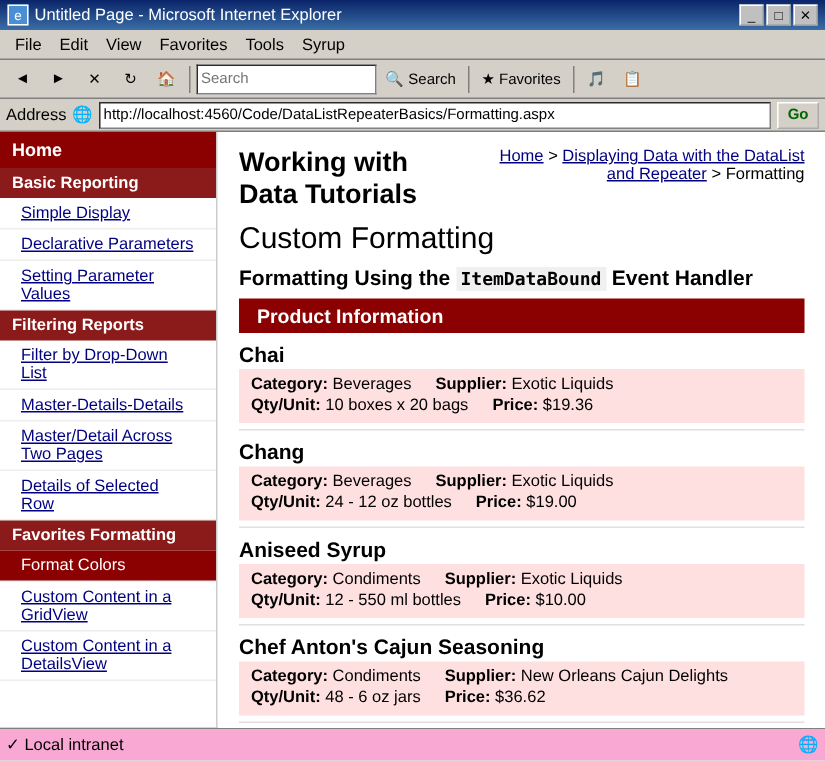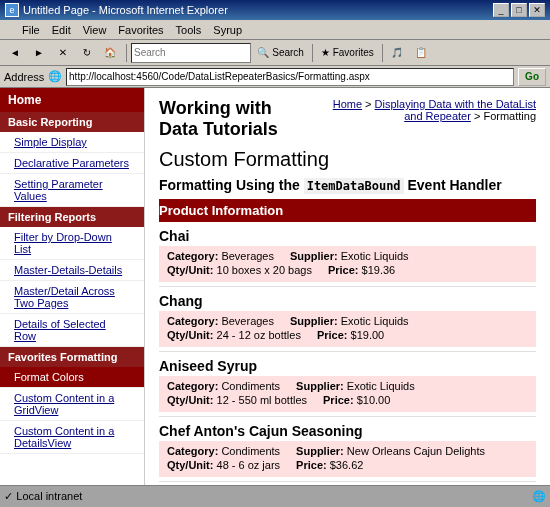--- a/index.html
+++ b/index.html
@@ -21,21 +21,21 @@
     .window-titlebar-buttons { display: flex; gap: 2px; }
     .titlebar-btn { width: 16px; height: 14px; background: #c0c0c0; border: 1px outset #fff; font-size: 9px; text-align: center; line-height: 13px; color: #000; cursor: pointer; }
 
     
     .menubar {
       background: #d4d0c8;
       border-bottom: 1px solid #808080;
       display: flex;
       align-items: center;
       height: 20px;
-      padding: 0 16px;
+      padding: 0 4px;
       font-size: 11px;
     }
     .menubar-item { padding: 2px 6px; cursor: pointer; }
 
     
     .toolbar {
       background: #d4d0c8;
       border-bottom: 1px solid #808080;
       display: flex;
       align-items: center;
@@ -99,21 +99,21 @@
     
     .content-area {
       display: flex;
       flex-direction: row;
       height: calc(507px - 20px - 20px - 26px - 22px - 22px);
       background: white;
     }
 
     
     .statusbar {
-      background: #a3a3a3;
+      background: #f9a8d4;
       border-top: 1px solid #808080;
       height: 22px;
       display: flex;
       align-items: center;
       padding: 0 4px;
       font-size: 11px;
       justify-content: space-between;
     }
 
     
@@ -175,21 +175,21 @@
     .breadcrumb a { color: #000080; text-decoration: underline; }
 
     h1.page-title { font-size: 20px; font-weight: normal; color: #000; margin-bottom: 6px; }
     h2.section-title { font-size: 14px; font-weight: bold; color: #000; margin-bottom: 6px; }
 
     .product-header {
       background: #8b0000;
       color: white;
       font-weight: bold;
       font-size: 13px;
-      padding: 4px 0;
+      padding: 4px 12px;
       margin-bottom: 0;
     }
 
     .product-item {
       border-bottom: 1px solid #e0e0e0;
       margin-bottom: 0;
     }
     .product-name {
       font-size: 14px;
       font-weight: bold;

